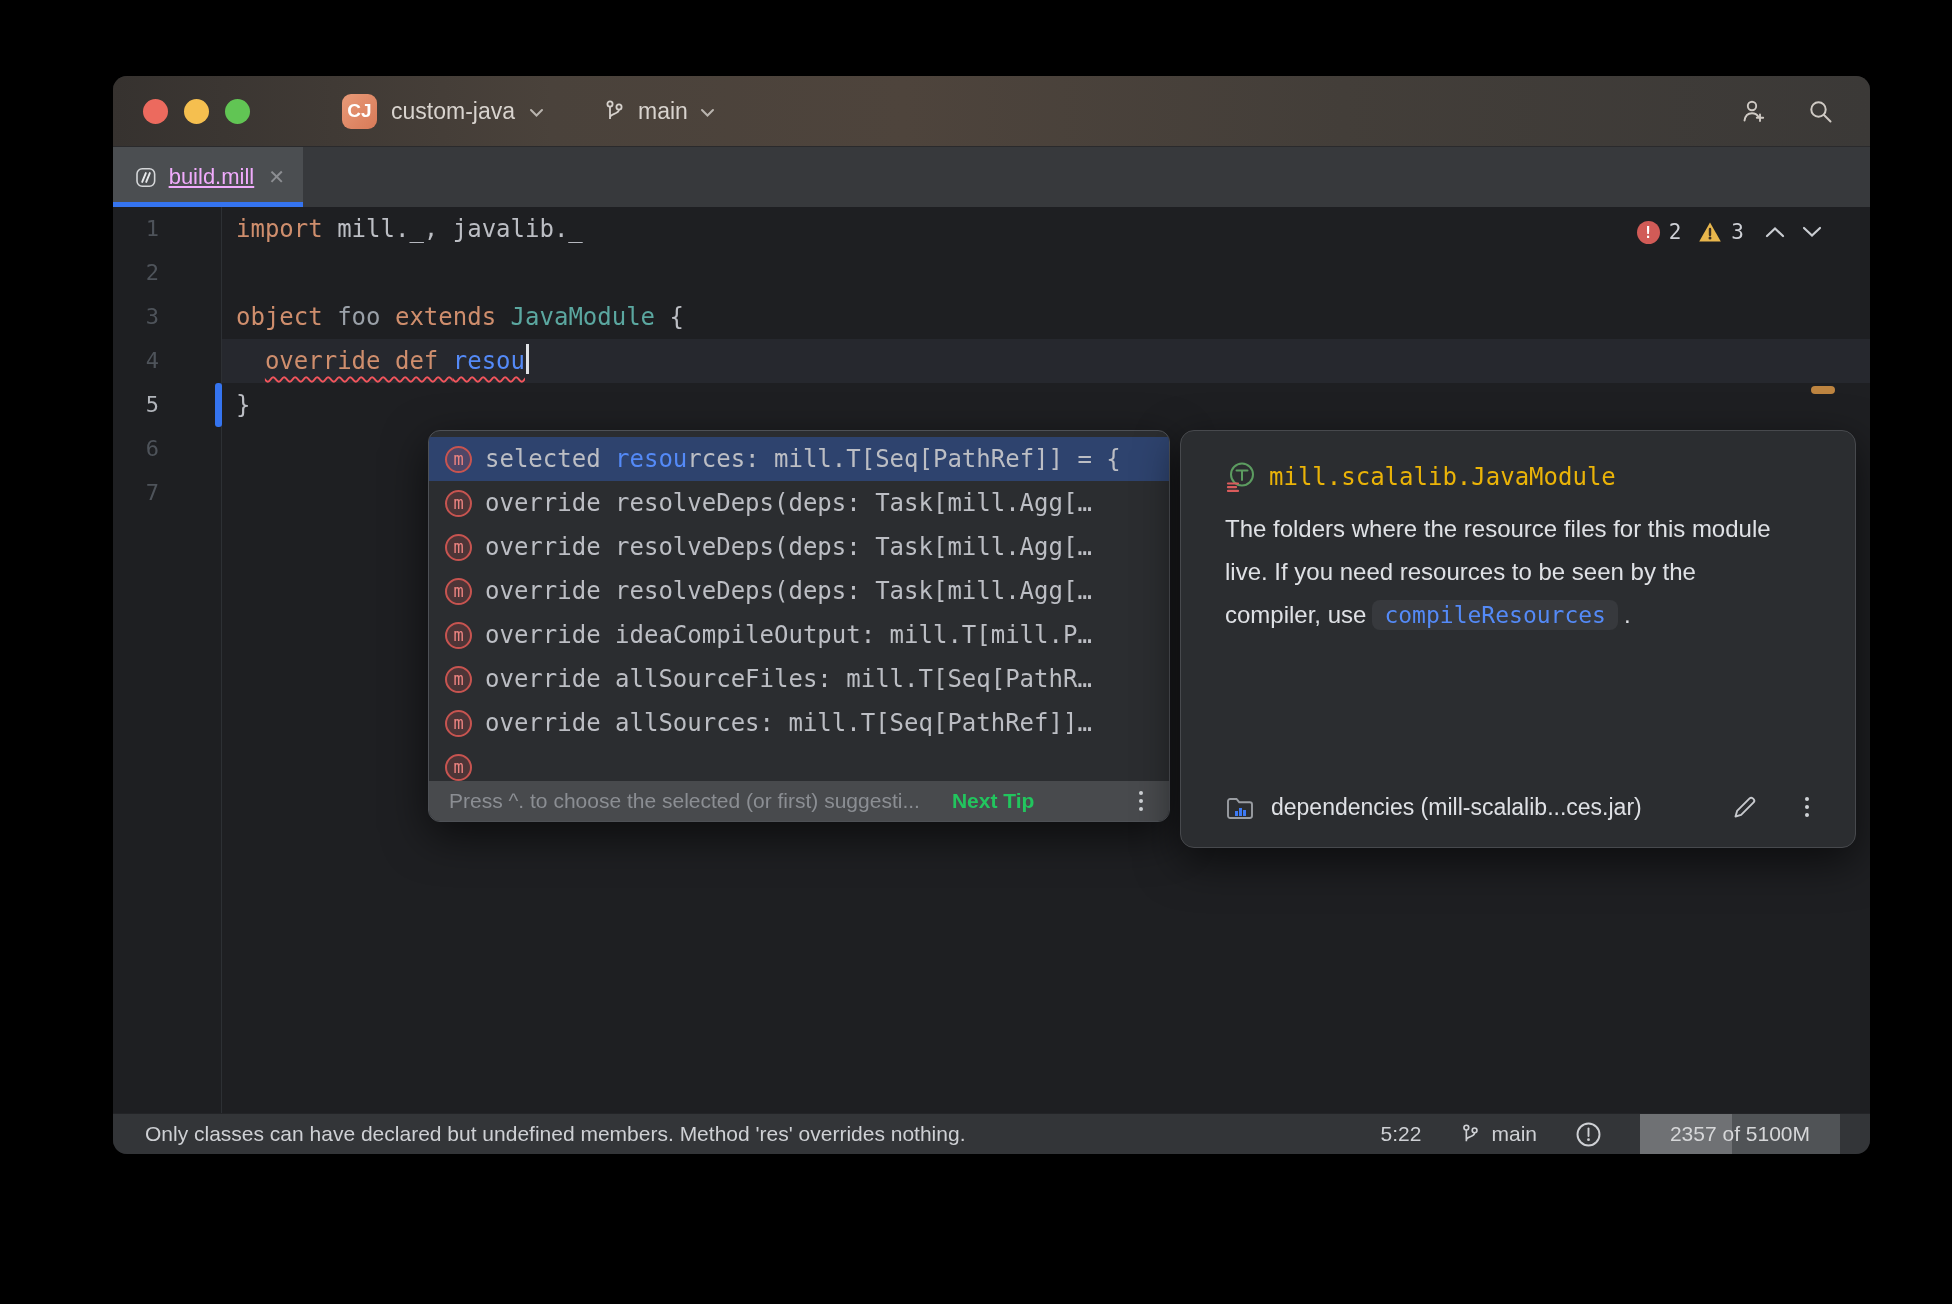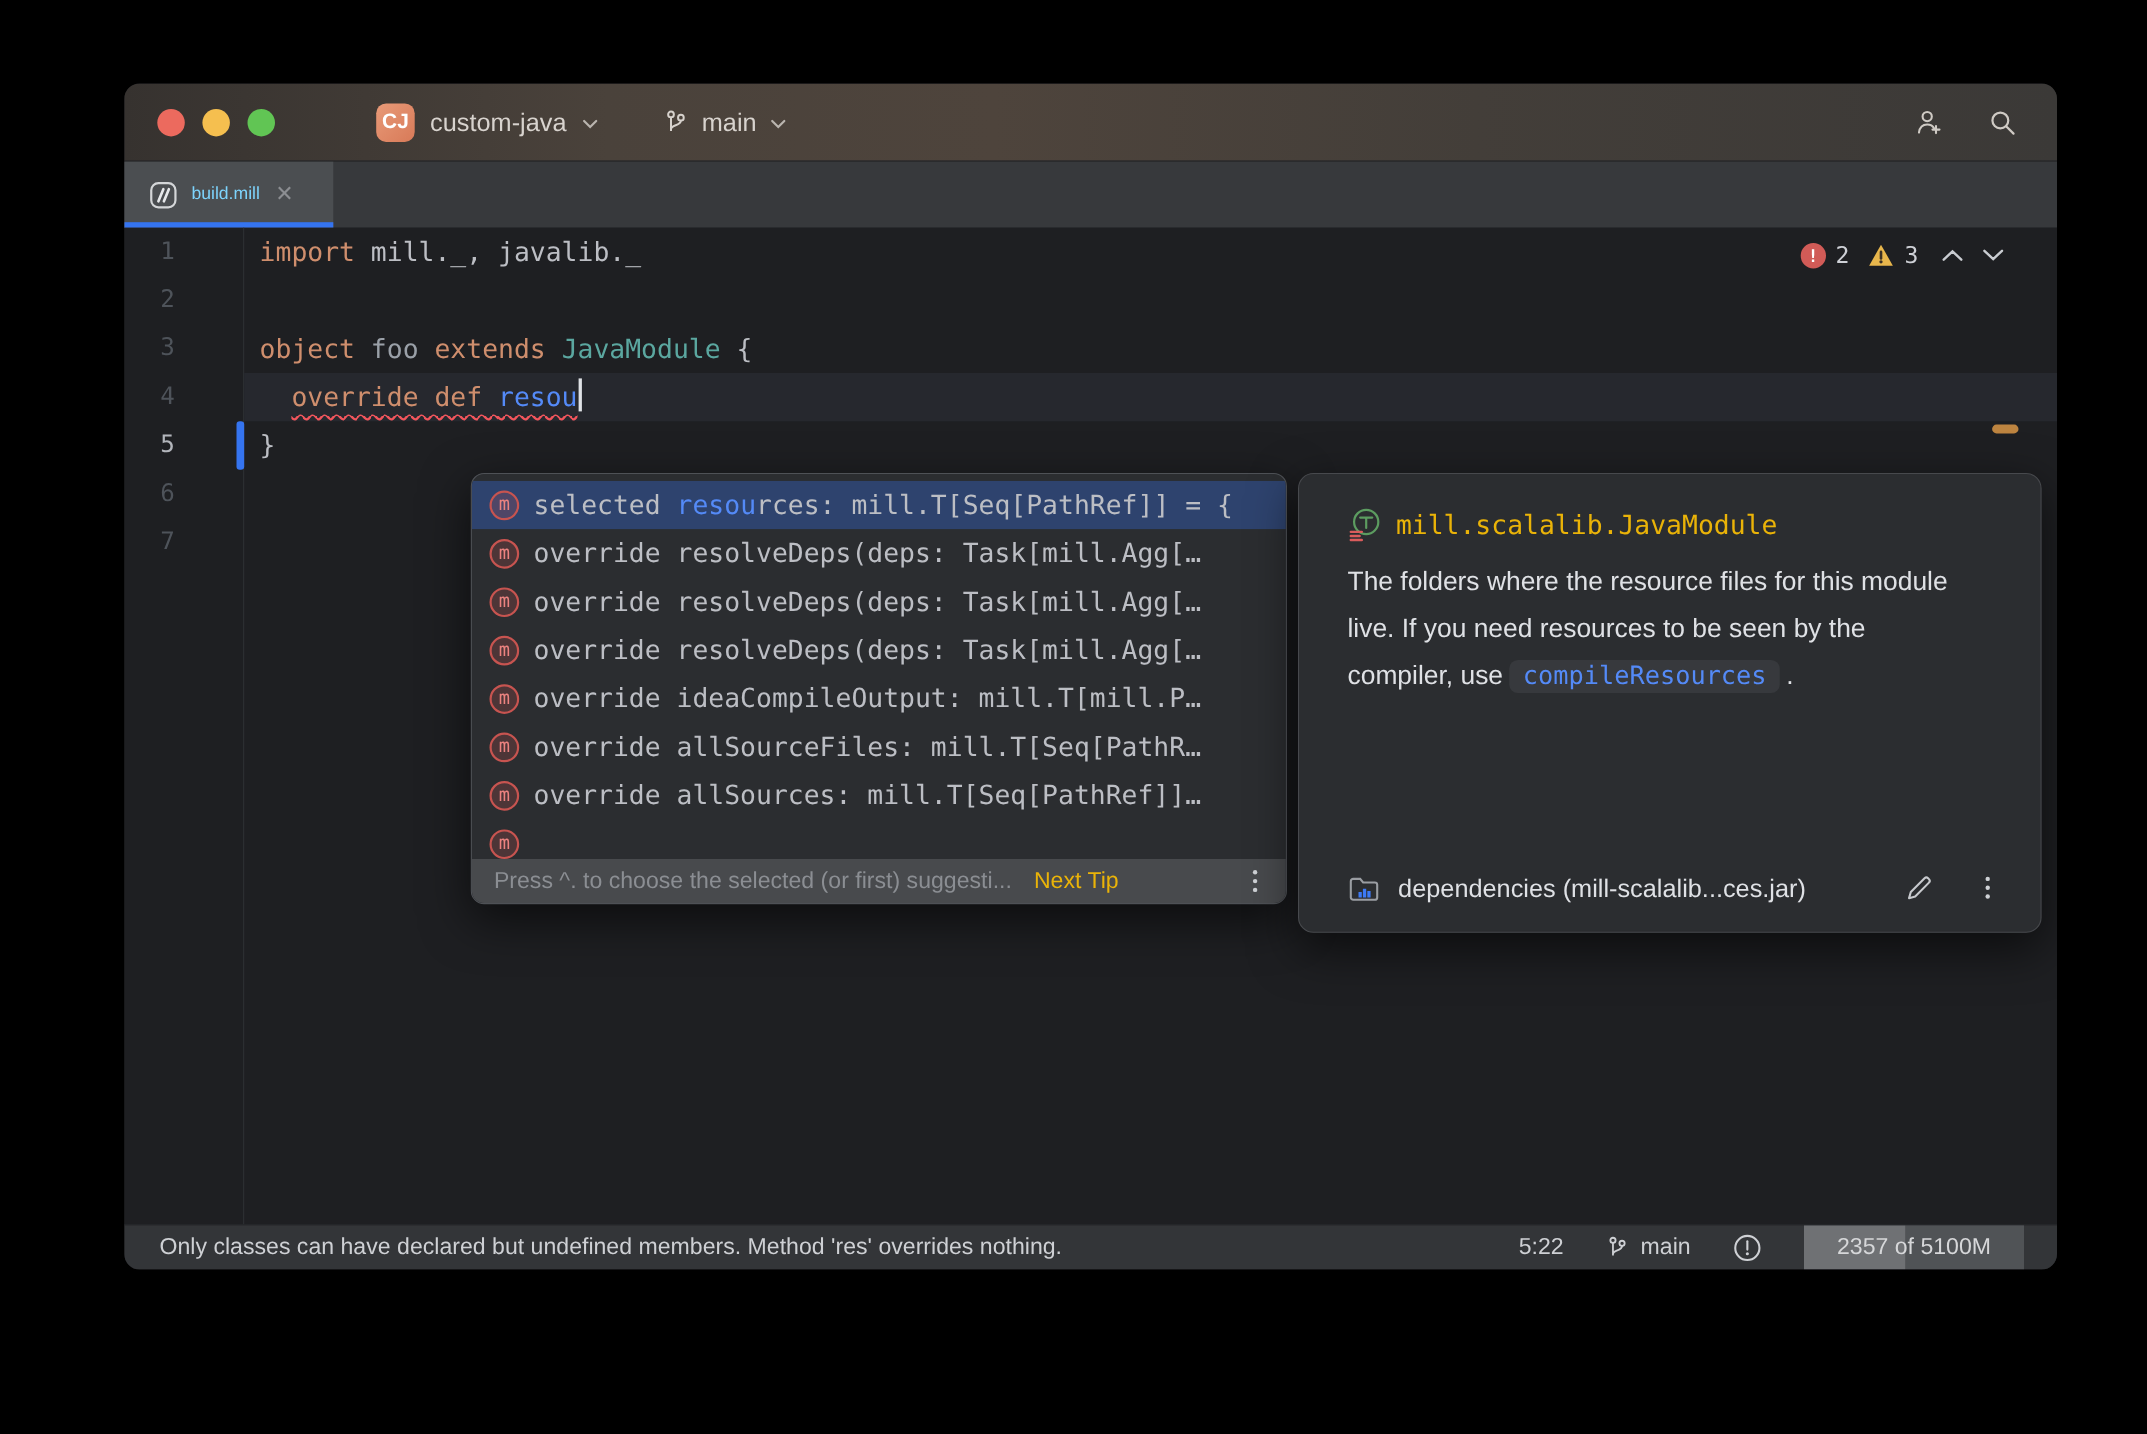--- a/index.html
+++ b/index.html
@@ -22,21 +22,21 @@
   .tb-label{color:#d8d3ce;font-size:23px;}
   .chev{margin-top:3px;}
   .branch{display:flex;align-items:center;gap:12px;margin-left:58px;}
   .tb-right{margin-left:auto;display:flex;align-items:center;gap:40px;}
 
   
   .tabbar{position:absolute;left:0;top:71px;right:0;height:60px;background:#37393c;}
   .tab{position:absolute;left:0;top:0;width:190px;height:60px;background:#4b4e51;display:flex;align-items:center;
        gap:12px;padding:0 18px 0 22px;box-sizing:border-box;}
   .tab::after{content:"";position:absolute;left:0;right:0;bottom:0;height:5px;background:#3574f0;}
-  .tab-label{color:#7dd3fc;font-size:16px;}
+  .tab-label{color:#f0abfc;font-size:22px;text-decoration:underline;}
   .tab-close{color:#8c8e92;font-size:20px;line-height:1;margin-left:2px;}
 
   
   .editor{position:absolute;left:0;top:131px;right:0;bottom:41px;background:#1e1f22;display:flex;}
   .gutter{width:109px;box-sizing:border-box;border-right:1px solid #2d3034;padding-top:0;flex:none;}
   .gut-num{height:44px;line-height:44px;text-align:right;padding-right:62px;color:#4e535a;font-size:22px;}
   .gut-num.active{color:#b2b5bb;}
   .code-area{flex:1;position:relative;}
   .code-line{height:44px;line-height:44px;font-size:24px;white-space:pre;padding-left:14px;}
   .code-line.current{background:#26282e;}
@@ -63,21 +63,21 @@
               box-sizing:border-box;overflow:hidden;}
   .c-list{position:absolute;left:0;top:6px;right:0;height:346px;overflow:hidden;}
   .c-row{height:44px;display:flex;align-items:center;gap:13px;padding:0 14px 0 16px;font-size:24px;white-space:pre;}
   .c-row.selected{background:#2e436e;}
   .m-icon{width:27px;height:27px;border-radius:50%;border:2px solid #c75450;background:rgba(199,84,80,.22);
           color:#ec8380;font-size:17px;display:flex;align-items:center;justify-content:center;flex:none;
           font-family:"DejaVu Sans Mono",monospace;box-sizing:border-box;}
   .c-footer{position:absolute;left:0;right:0;bottom:0;height:40px;background:#484a4d;display:flex;align-items:center;
             padding:0 20px;box-sizing:border-box;border-radius:0 0 11px 11px;}
   .c-hint{color:#8b8e93;font-size:21px;}
-  .c-next{color:#eab308;font-size:21px;margin-left:20px;}
+  .c-next{color:#22c55e;font-size:21px;margin-left:32px;font-weight:bold;}
   .kebab{display:flex;flex-direction:column;gap:4px;margin-left:auto;padding:4px 6px;}
   .kebab i{width:4px;height:4px;border-radius:50%;background:#cfd2d6;display:block;}
 
   
   .doc{position:absolute;left:1067px;top:354px;width:676px;height:418px;background:#2b2d30;border:1px solid #47494d;
        border-radius:14px;box-shadow:0 14px 44px rgba(0,0,0,.6);box-sizing:border-box;
        display:flex;flex-direction:column;padding:30px 40px 26px 44px;}
   .doc-head{display:flex;align-items:center;gap:12px;margin-bottom:14px;}
   .doc-title{color:#eab308;font-size:24px;}
   .doc-sig{font-size:24px;margin-bottom:30px;white-space:pre;}

